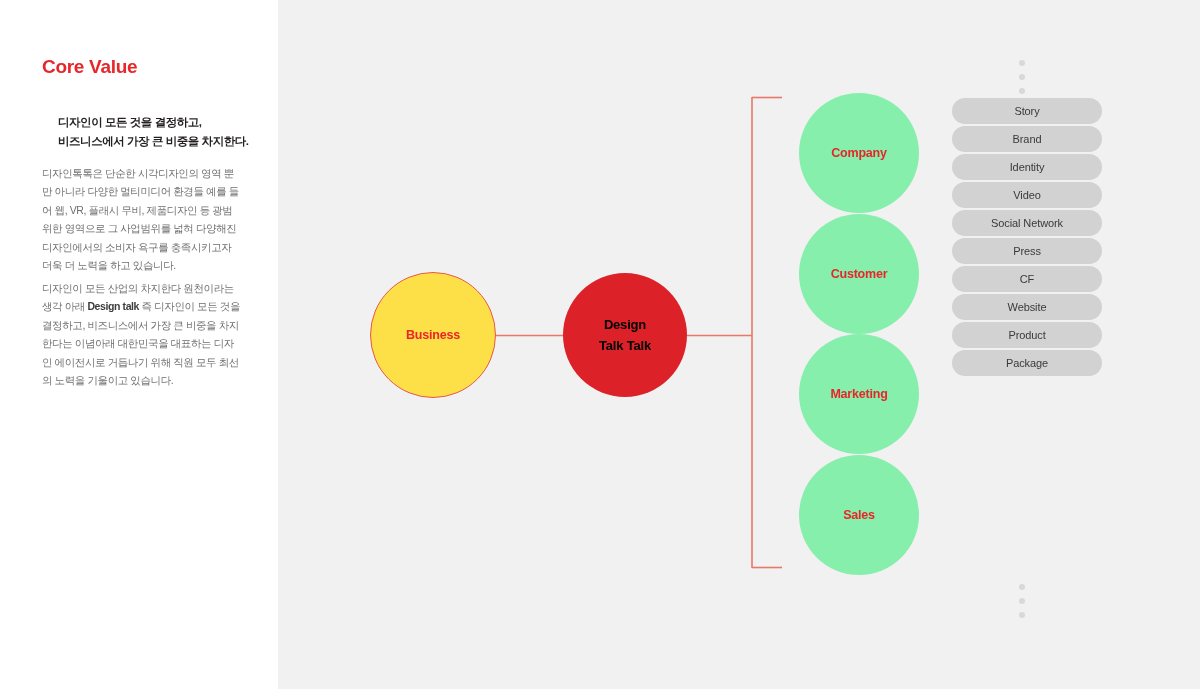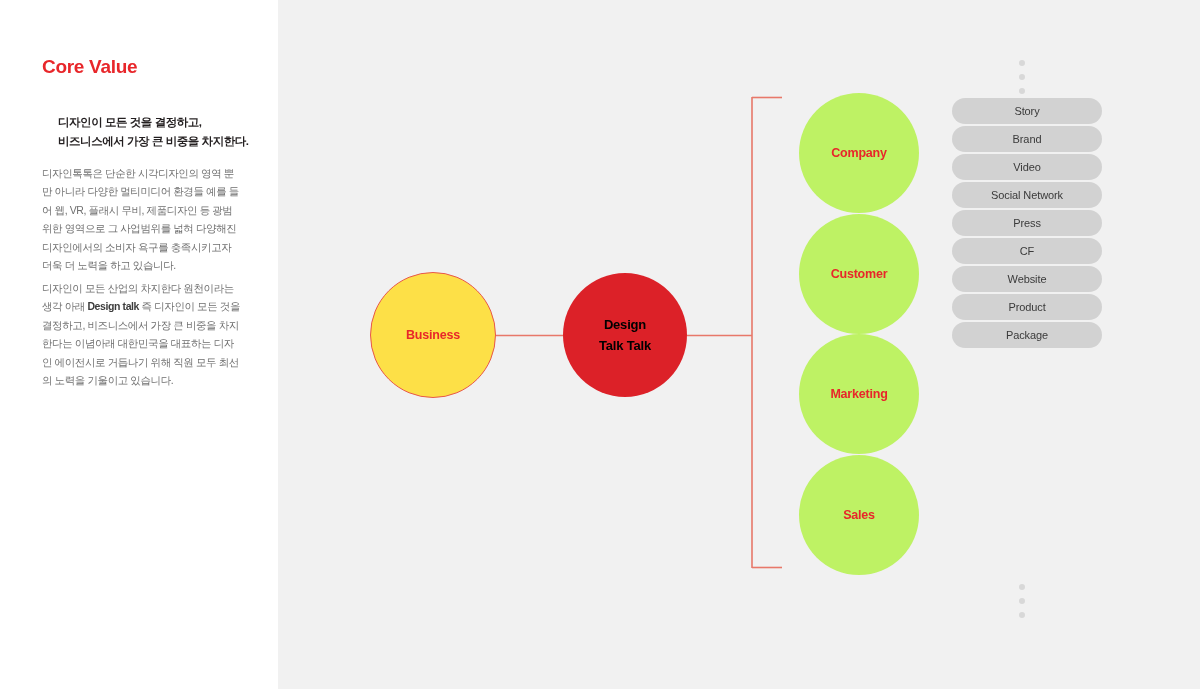--- a/index.html
+++ b/index.html
@@ -102,21 +102,21 @@
     background: #dc2128;
     color: #000000;
     font-size: 13px;
     font-weight: bold;
     line-height: 1.65;
     letter-spacing: -0.2px;
   }
   .branch-circle {
     left: 799px;
     width: 120px; height: 120px;
-    background: #bef264;
+    background: #86efac;
     color: #e8262a;
     font-size: 12.5px;
     font-weight: bold;
     letter-spacing: -0.2px;
   }
   #node-company   { top: 93px; }
   #node-customer  { top: 214px; }
   #node-marketing { top: 334px; }
   #node-sales     { top: 455px; }
 
@@ -196,20 +196,21 @@
 </div>
 
 <div class="node-circle branch-circle" id="node-company">Company</div>
 <div class="node-circle branch-circle" id="node-customer">Customer</div>
 <div class="node-circle branch-circle" id="node-marketing">Marketing</div>
 <div class="node-circle branch-circle" id="node-sales">Sales</div>
 
 <div id="pill-column">
   <div class="pill">Story</div>
   <div class="pill">Brand</div>
+  <div class="pill">Identity</div>
   <div class="pill">Video</div>
   <div class="pill">Social Network</div>
   <div class="pill">Press</div>
   <div class="pill">CF</div>
   <div class="pill">Website</div>
   <div class="pill">Product</div>
   <div class="pill">Package</div>
 </div>
 
 <div class="dots" id="dots-top">

